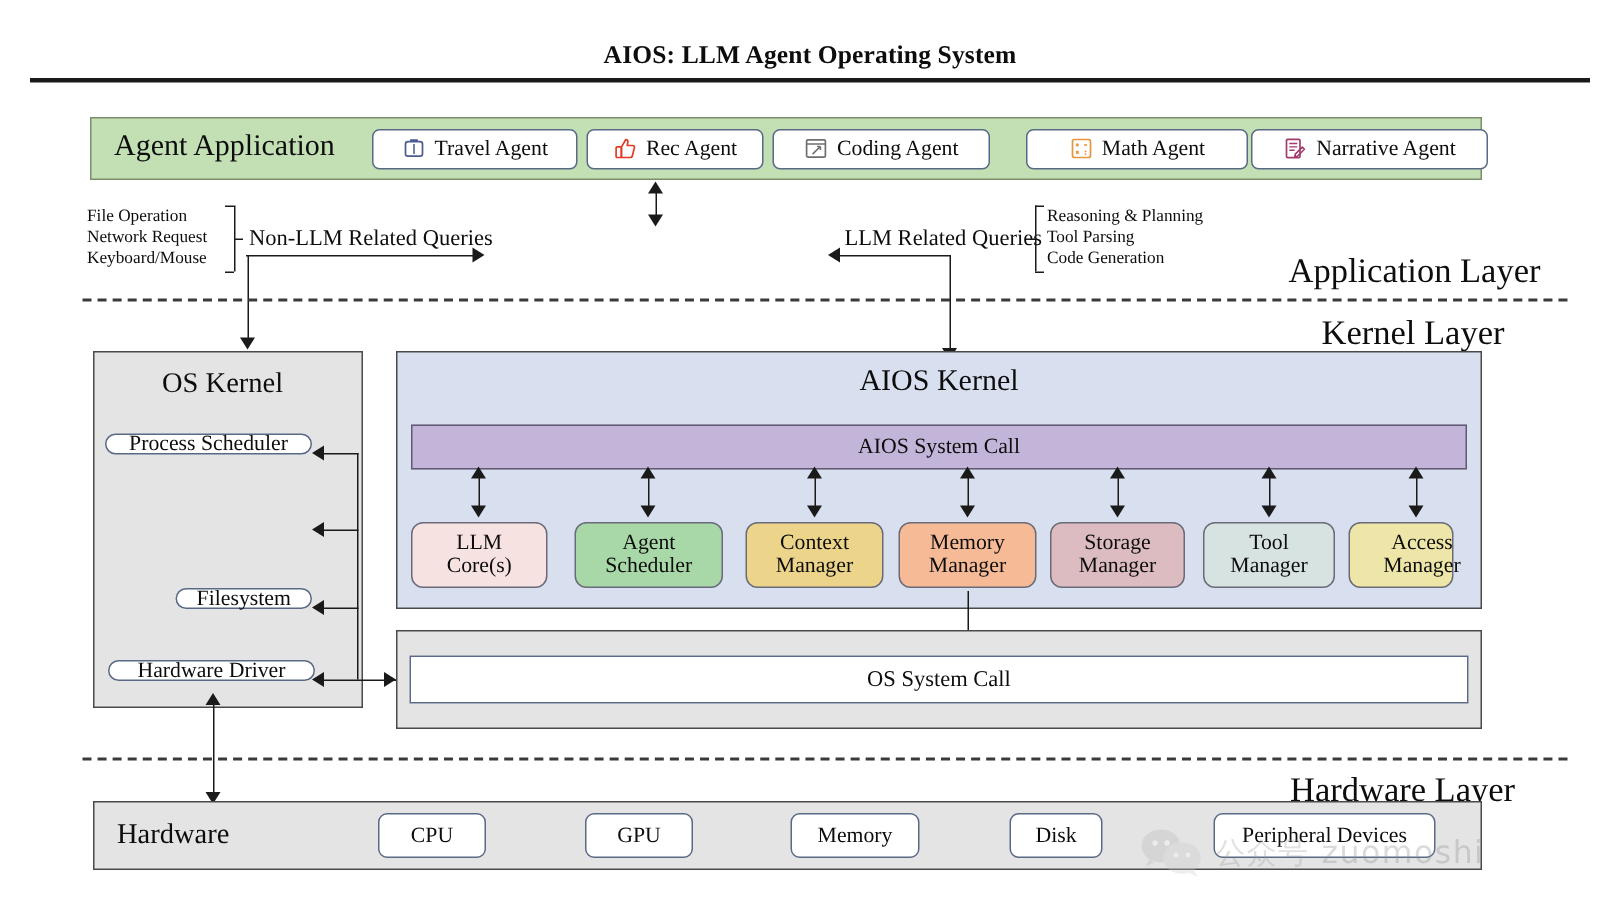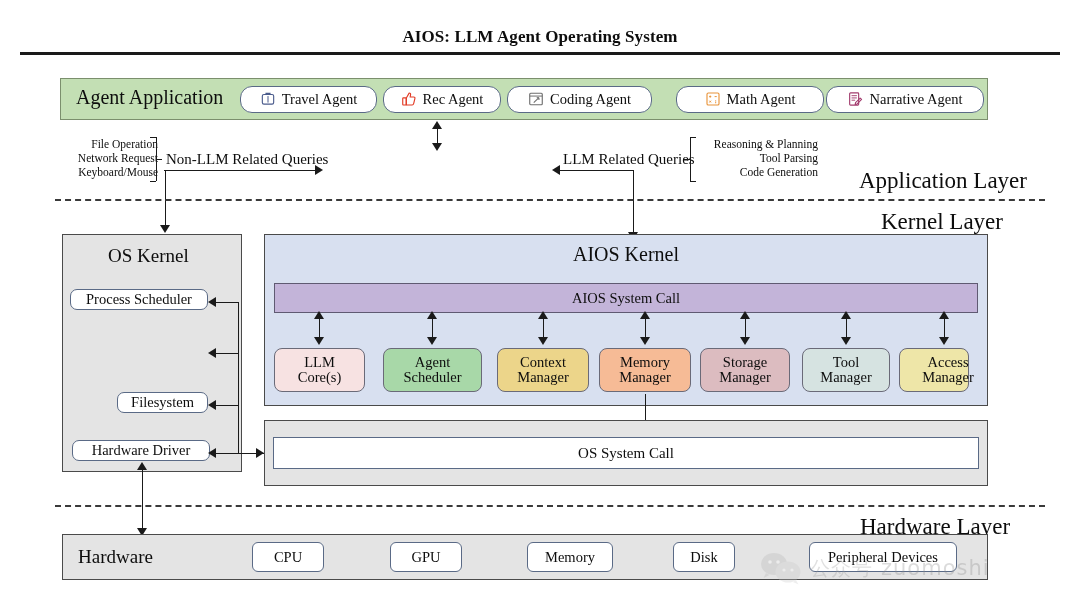--- a/index.html
+++ b/index.html
@@ -33,50 +33,50 @@
   }
 
   
   .agent-bar{
     left:60px;top:78px;width:928px;height:42px;
     background:#c3dfb4;border:1.3px solid #7b8f6d;
   }
   .agent-title{
     position:absolute;left:76px;top:86px;font-size:20px;white-space:nowrap;
   }
-  .agent-pill{height:27px;top:85.5px;padding:0 9px;border-radius:12px;border-width:1.3px;}
+  .agent-pill{height:27px;top:85.5px;padding:0 9px;border-radius:5px;border-width:1.3px;margin-left:8px;}
   .agent-pill .lbl{font-size:14.5px;line-height:1;}
 
   
   .ic{width:16px;height:16px;flex:0 0 16px;display:block;}
 
   
   .sdk{
     left:323px;top:151px;width:230px;height:38px;
     background:#74bfe0;border:1.3px solid #3c4a5c;
     display:flex;align-items:center;justify-content:center;
     font-size:19px;
   }
 
   
-  .note{position:absolute;font-size:11.5px;line-height:14px;text-align:right;white-space:nowrap;}
+  .note{position:absolute;font-size:11.5px;line-height:14px;text-align:left;white-space:nowrap;}
   .qlabel{position:absolute;font-size:15px;white-space:nowrap;background:#fff;padding:0 2px;}
 
   .layer-label{position:absolute;font-size:23px;white-space:nowrap;}
 
   
   .dash{position:absolute;height:0;border-top:2px dashed #3a3a3a;}
 
   
   .oskernel{
     left:62px;top:234px;width:180px;height:238px;
     background:#e4e4e4;border:1.3px solid #4a4a4a;
   }
   .oskernel-title{position:absolute;left:108px;top:245px;font-size:19px;}
-  .os-item{height:21px;font-size:14.5px;border-radius:7px;text-align:right;}
+  .os-item{height:14px;font-size:14.5px;border-radius:7px;text-align:right;}
 
   
   .aioskernel{
     left:264px;top:234px;width:724px;height:172px;
     background:#d8e0f0;border:1.3px solid #4a4a4a;
   }
   .aioskernel-title{position:absolute;left:0;top:243px;width:724px;text-align:center;font-size:20px;}
   .syscall{
     left:274px;top:283px;width:704px;height:30px;
     background:#c3b4d9;border:1.3px solid #5f5a72;

